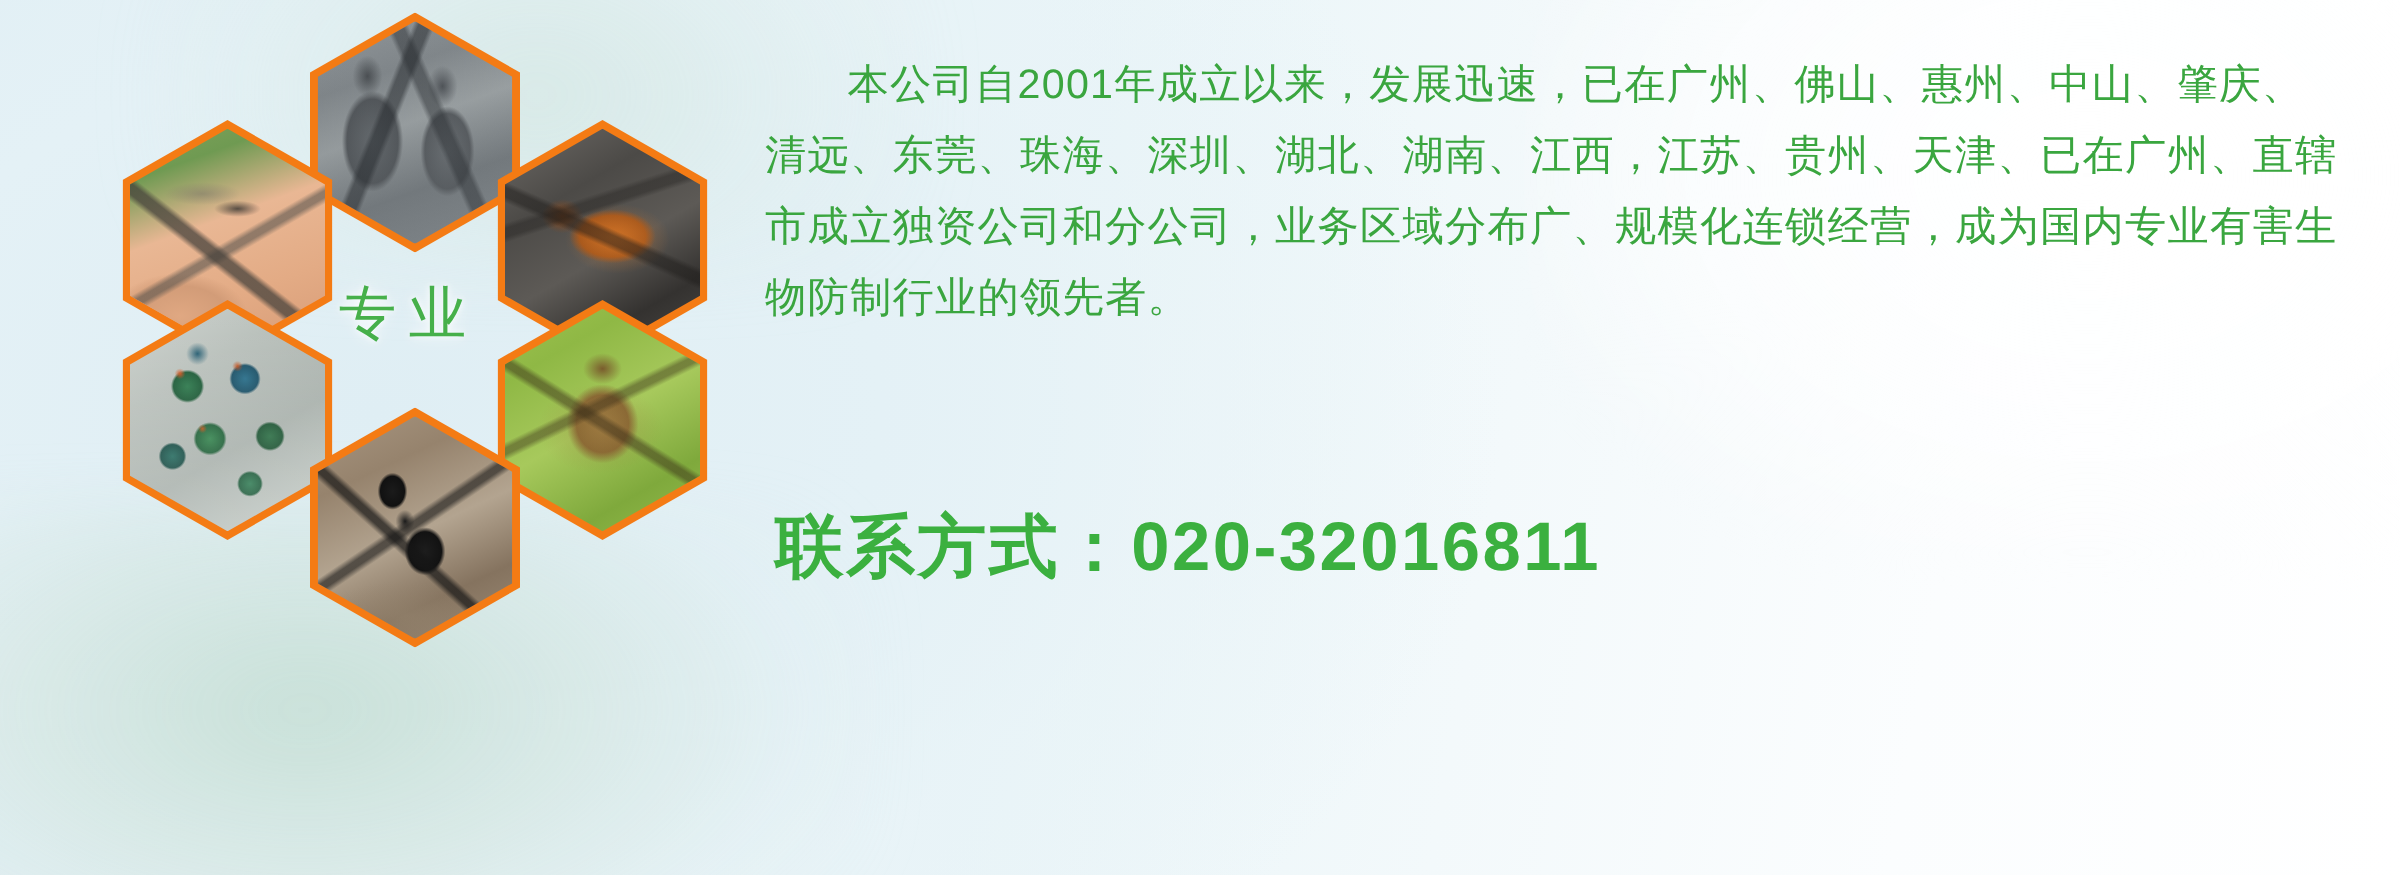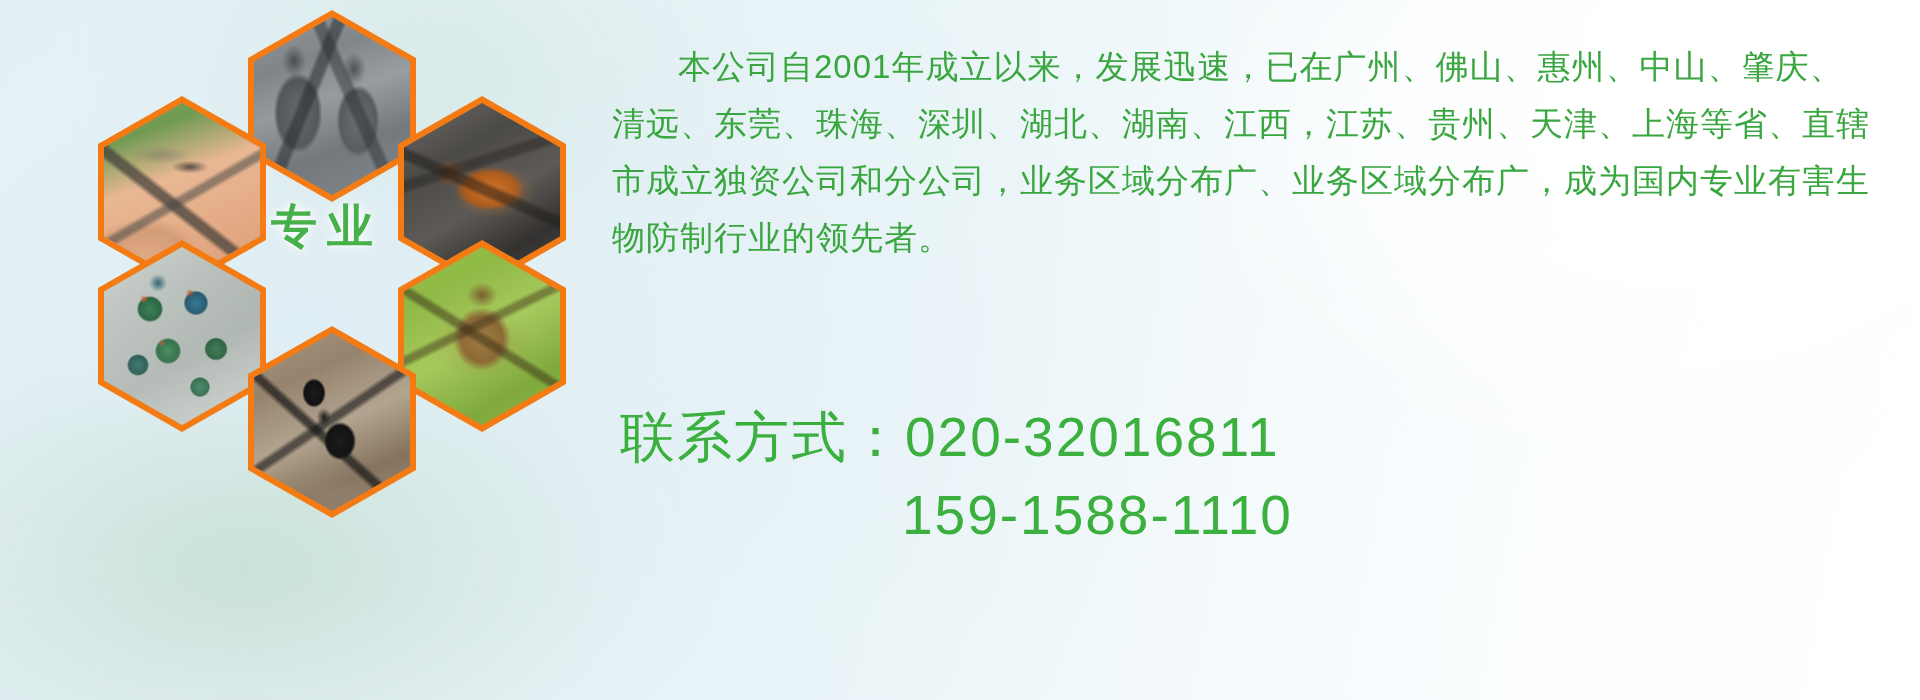--- a/index.html
+++ b/index.html
@@ -138,44 +138,44 @@
   .art.ant::after{
     content:"";position:absolute;inset:0;
     background:
       linear-gradient(42deg, rgba(255,255,255,0) 40%, rgba(22,22,22,0.7) 42%, rgba(22,22,22,0.7) 44%, rgba(255,255,255,0) 46%),
       linear-gradient(-34deg, rgba(255,255,255,0) 48%, rgba(22,22,22,0.6) 50%, rgba(22,22,22,0.6) 52%, rgba(255,255,255,0) 54%),
       radial-gradient(ellipse 90px 40px at 70px 160px, rgba(150,134,112,0.5), rgba(150,134,112,0) 72%);
   }
 
   
   #slogan{
-    position:absolute;left:252px;top:192px;width:150px;
+    position:absolute;left:252px;top:216px;width:150px;
     text-align:center;z-index:6;
     color:#46b04a;
-    font-weight:bold;
+    font-weight:normal;
     letter-spacing:10px;
     text-shadow:0 0 6px rgba(255,255,255,0.95), 0 0 14px rgba(255,255,255,0.8);
   }
   #slogan .line{font-size:46px;line-height:68px;white-space:nowrap;}
 
   
   #copy{
     position:absolute;left:612px;top:38px;width:1260px;
     color:#3aa63f;
     font-size:33px;
     line-height:57px;
     letter-spacing:1px;
     font-weight:500;
   }
   #copy .p{margin:0;text-indent:66px;}
 
   #contact{
     position:absolute;left:620px;top:398px;width:1200px;
     color:#3bb03f;
-    font-weight:normal;
+    font-weight:bold;
     letter-spacing:2px;
   }
   #contact .l1{font-size:55px;line-height:78px;white-space:nowrap;}
   #contact .l2{font-size:55px;line-height:78px;white-space:nowrap;padding-left:282px;}
 </style>
 </head>
 <body>
 
 <div id="banner">
 
@@ -221,21 +221,20 @@
       </div>
     </div>
 
   </div>
 
   <div id="slogan">
     <div class="line">专业</div>
   </div>
 
   <div id="copy">
-    <p class="p">本公司自2001年成立以来，发展迅速，已在广州、佛山、惠州、中山、肇庆、清远、东莞、珠海、深圳、湖北、湖南、江西，江苏、贵州、天津、上海等省、直辖市成立独资公司和分公司，业务区域分布广、业务区域分布广，成为国内专业有害生物防制行业的领先者。</p>
+    <p class="p">本公司自2001年成立以来，发展迅速，已在广州、佛山、惠州、中山、肇庆、清远、东莞、珠海、深圳、湖北、湖南、江西，江苏、贵州、天津、已在广州、直辖市成立独资公司和分公司，业务区域分布广、规模化连锁经营，成为国内专业有害生物防制行业的领先者。</p>
   </div>
 
   <div id="contact">
     <div class="l1">联系方式：020-32016811</div>
-    <div class="l2">159-1588-1110</div>
   </div>
 
 </div>
 
 </body></html>

